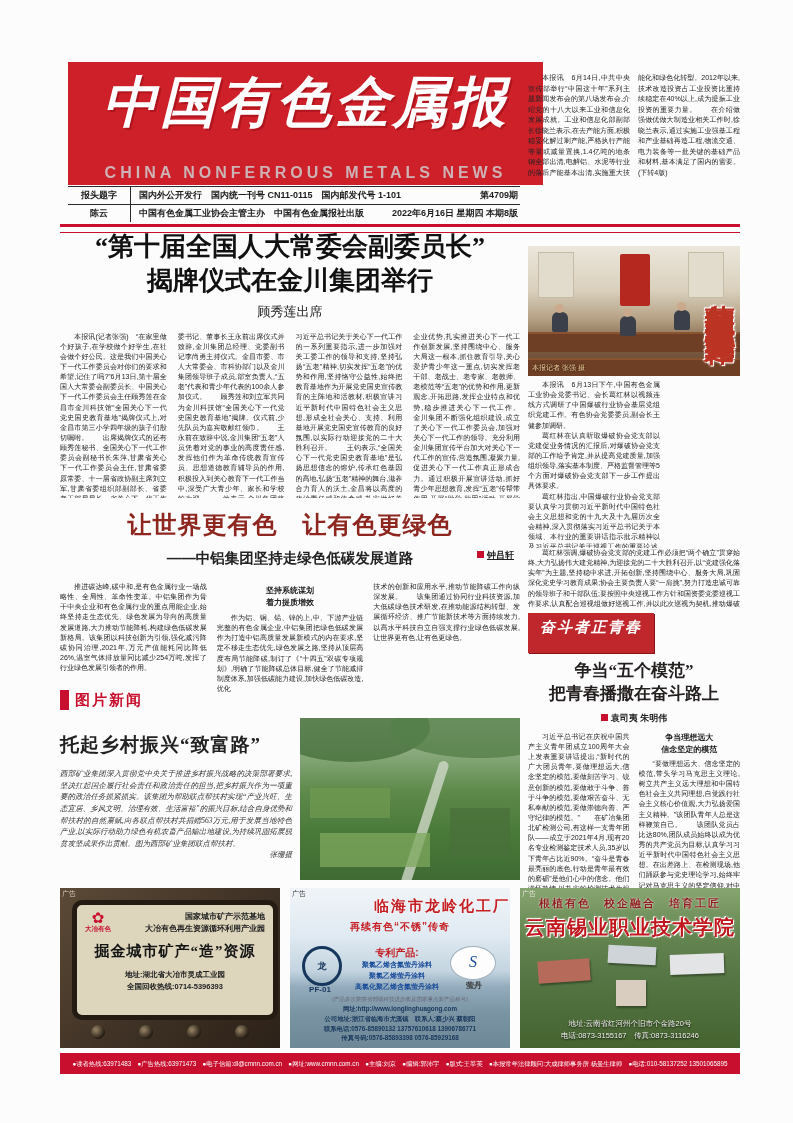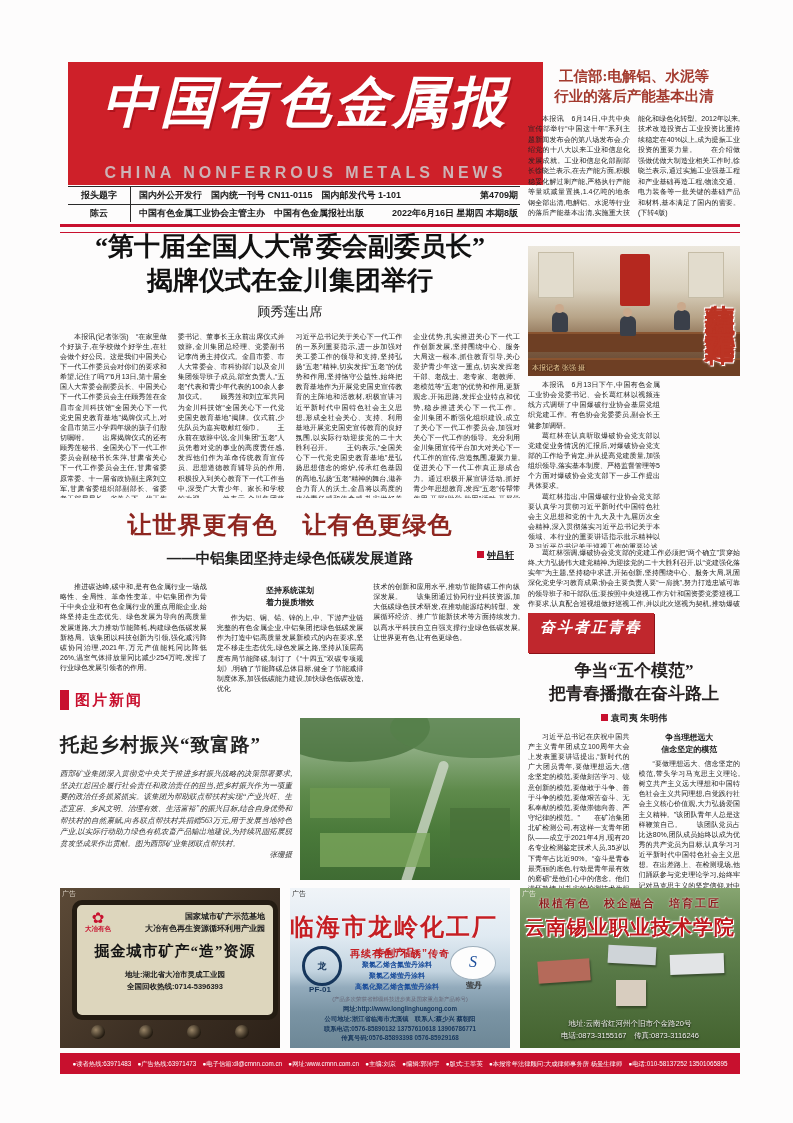--- a/index.html
+++ b/index.html
@@ -95,21 +95,21 @@
   .tv-top{display:flex;justify-content:space-between;padding:6px 8px 0;}
   .flower{color:#c8102e;font-size:15px;line-height:14px;text-align:center;}
   .brand{font-size:6.5px;color:#c8102e;font-weight:bold;text-align:center;}
   .tv-lines{font-size:8px;font-weight:bold;color:#222;text-align:right;line-height:1.5;}
   .tv-h{font-size:15px;font-weight:bold;color:#141414;text-align:center;margin-top:7px;letter-spacing:1px;
         font-family:"Liberation Serif",serif;}
   .tv-info{font-size:7.5px;font-weight:bold;color:#222;text-align:center;margin-top:8px;line-height:1.6;}
   .knobs{position:absolute;left:14px;right:14px;bottom:5px;height:22px;display:flex;justify-content:space-around;align-items:center;}
   .knob{width:14px;height:14px;border-radius:50%;background:radial-gradient(circle at 35% 35%,#9a8668,#241c12 70%);}
   .ad2{background:linear-gradient(180deg,#f0f4f8 0%,#e0eaf2 30%,#c3d4e0 52%,#93abbc 62%,#7a94a4 78%,#6d8796 100%);}
-  .ad2-h{font-size:24px;font-weight:bold;color:#c51f24;text-align:left;margin-top:23px;letter-spacing:2px;
+  .ad2-h{font-size:15px;font-weight:bold;color:#c51f24;text-align:right;margin-top:9px;letter-spacing:2px;
          font-family:"Liberation Serif",serif;text-shadow:0 0 2px #fff;}
   .ad2-slogan{font-size:10px;font-weight:bold;color:#c51f24;text-align:center;margin-top:4px;letter-spacing:1px;}
   .stamp{position:absolute;left:12px;top:58px;width:34px;height:34px;border-radius:50%;border:3px solid #16365c;
          color:#16365c;font-size:9px;font-weight:bold;text-align:center;line-height:34px;}
   .stamp-lab{position:absolute;left:8px;top:97px;width:44px;text-align:center;font-size:8px;font-weight:bold;color:#16365c;}
   .ydan{position:absolute;right:14px;top:58px;width:44px;height:32px;border-radius:50%;background:#fdfdfd;
         border:1px solid #9fb0bd;color:#1d4f9c;font-size:16px;font-style:italic;text-align:center;line-height:30px;
         font-family:"Liberation Serif",serif;}
   .ydan-lab{position:absolute;right:14px;top:92px;width:44px;text-align:center;font-size:8px;font-weight:bold;color:#333;}
   .ad2-mid{position:absolute;left:56px;right:62px;top:58px;text-align:center;}
@@ -151,24 +151,20 @@
     <div class="inforow">
       <div class="infocell-l">陈云</div>
       <div class="infocell-m">中国有色金属工业协会主管主办　中国有色金属报社出版</div>
       <div class="infocell-r">2022年6月16日 星期四 本期8版</div>
     </div>
   </div>
 
   <div class="abs red-rule"></div>
 
   <div class="abs tr-art">
-    <div class="tr-h">
-      <div>工信部:电解铝、水泥等</div>
-      <div>行业的落后产能基本出清</div>
-    </div>
     <div class="tr-body">
       <div class="tr-col just indent">本报讯　6月14日,中共中央宣传部举行“中国这十年”系列主题新闻发布会的第八场发布会,介绍党的十八大以来工业和信息化发展成就。工业和信息化部副部长徐晓兰表示,在去产能方面,积极稳妥化解过剩产能,严格执行产能等量或减量置换,1.4亿吨的地条钢全部出清,电解铝、水泥等行业的落后产能基本出清,实施重大技术改造升级工程,支持企业加快高端化、智</div>
       <div class="tr-col just">能化和绿色化转型。2012年以来,技术改造投资占工业投资比重持续稳定在40%以上,成为提振工业投资的重要力量。　　在介绍做强做优做大制造业相关工作时,徐晓兰表示,通过实施工业强基工程和产业基础再造工程,物流交通、电力装备等一批关键的基础产品和材料,基本满足了国内的需要。(下转4版)</div>
     </div>
   </div>
 
   <div class="abs main-art">
     <div class="main-h serif">
       <div>“第十届全国人大常委会副委员长”</div>
       <div>揭牌仪式在金川集团举行</div>

